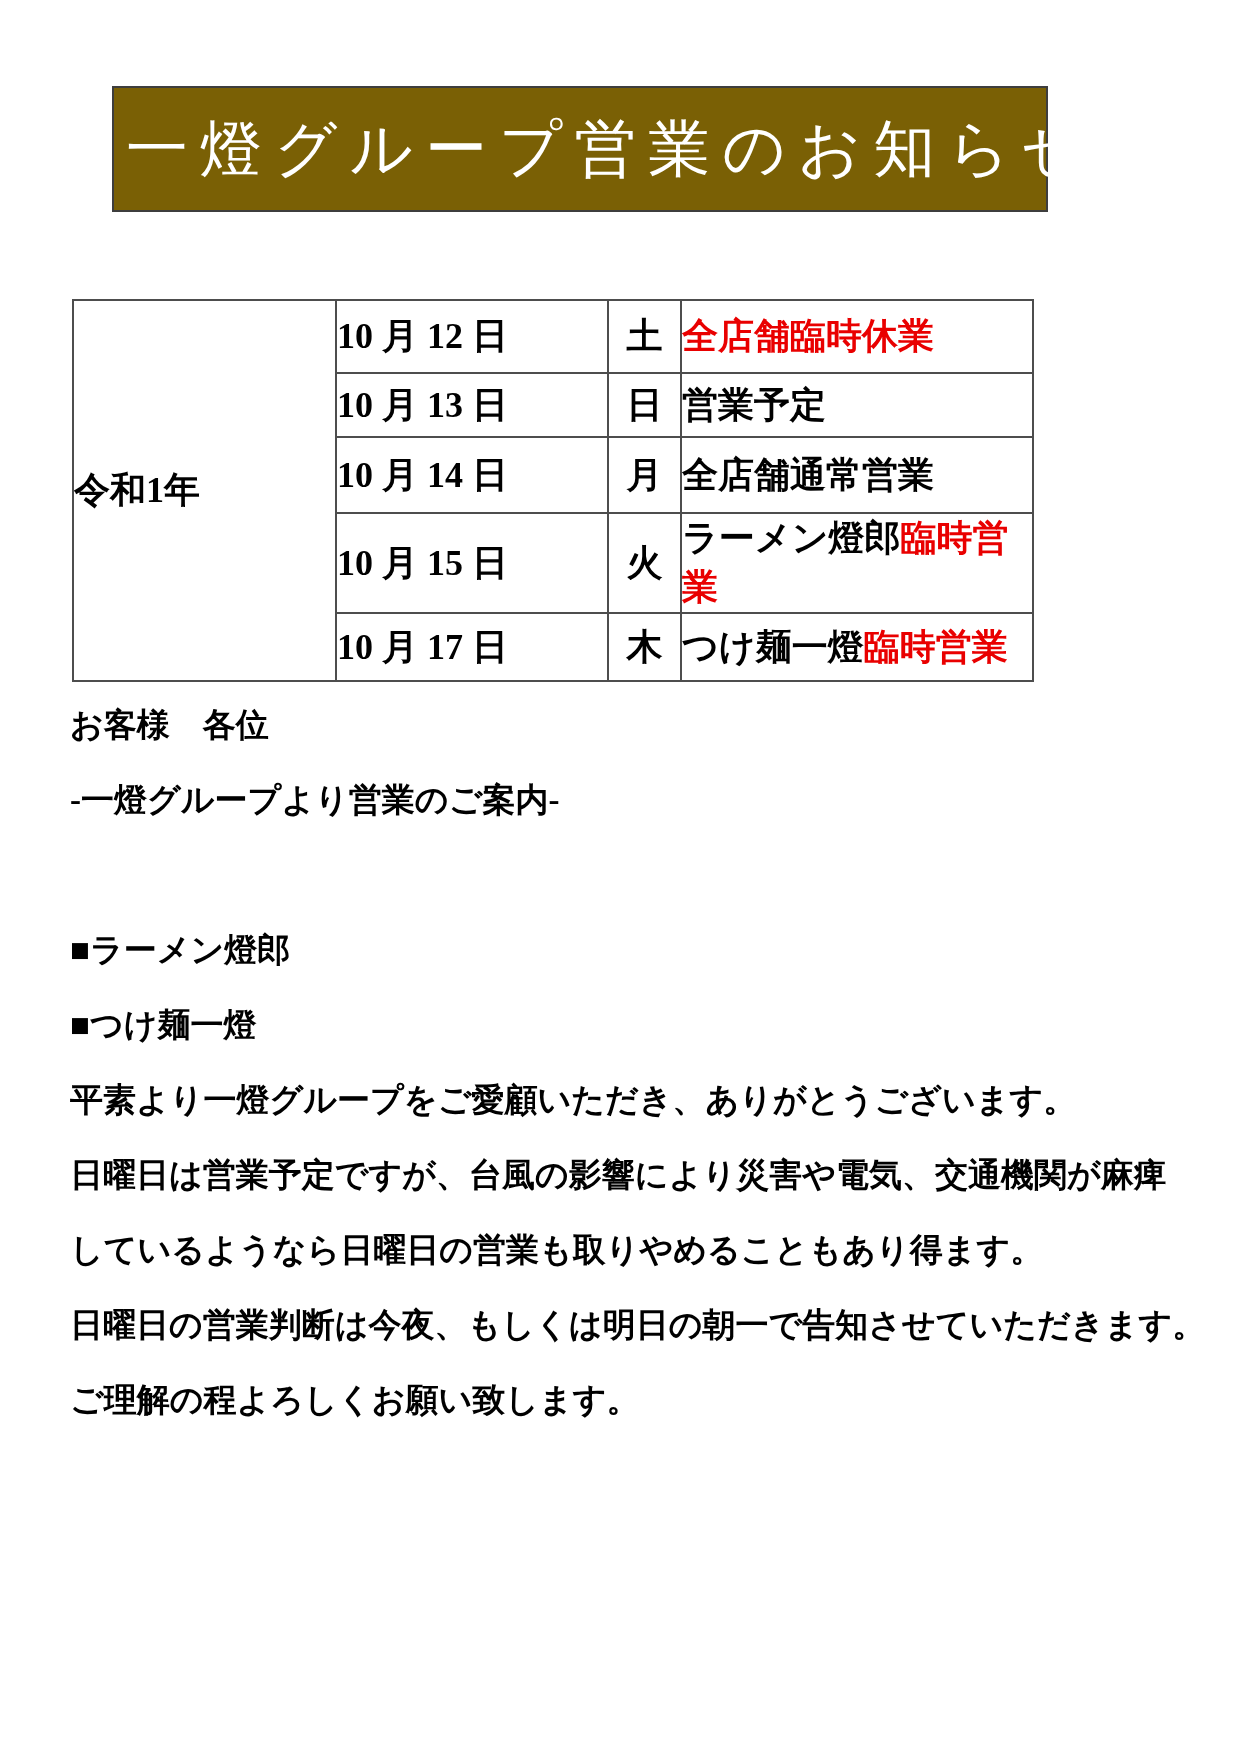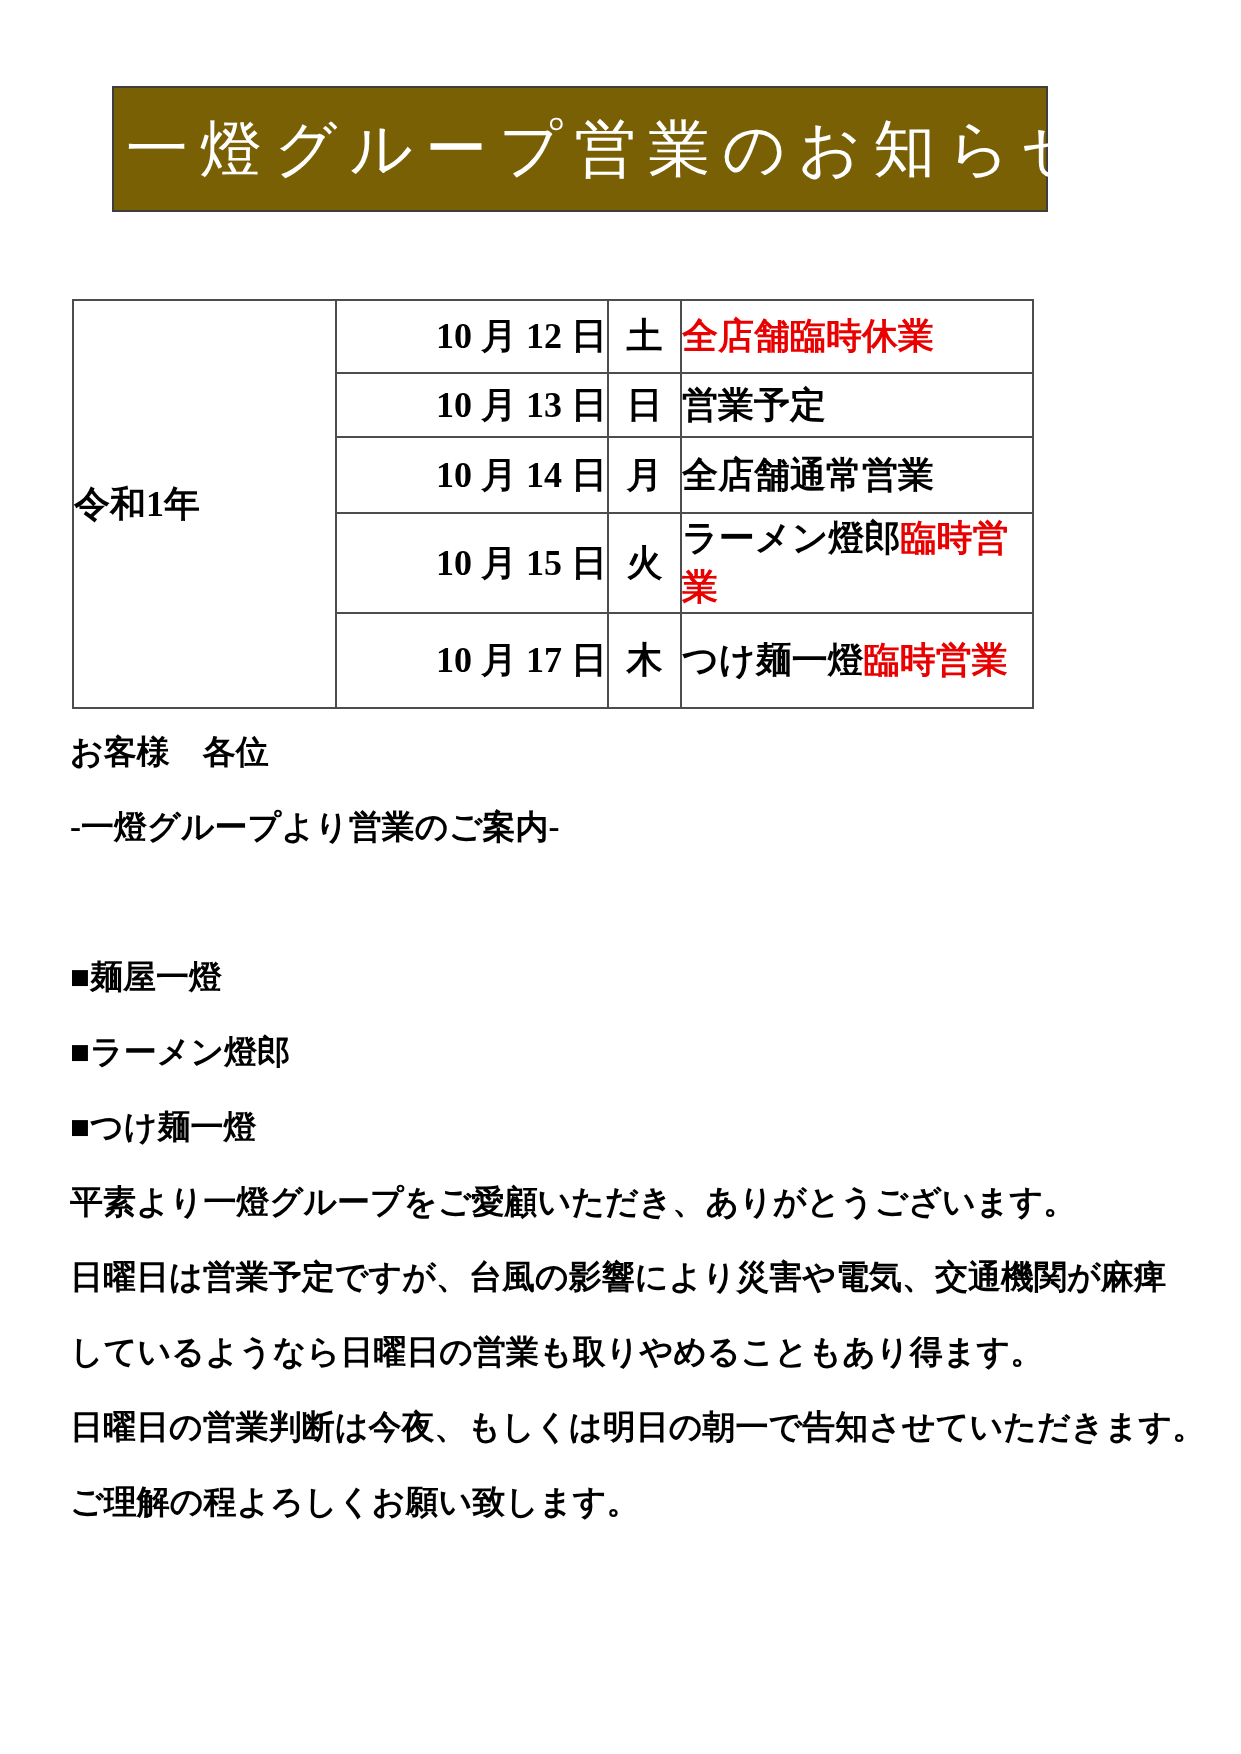--- a/index.html
+++ b/index.html
@@ -46,26 +46,26 @@
     border: 2px solid #4d4d4d;
     font-size: 36px;
     padding: 0;
     vertical-align: middle;
     overflow: hidden;
   }
   tr.row-1 { height: 73px; }
   tr.row-2 { height: 64px; }
   tr.row-3 { height: 76px; }
   tr.row-4 { height: 77px; }
-  tr.row-5 { height: 95px; border-radius: 18px; }
+  tr.row-5 { height: 68px; border-radius: 18px; }
   td.cell-year {
     vertical-align: top;
     padding: 92px 0 0 14px;
   }
-  td.cell-date { text-align: right; }
+  td.cell-date { text-align: left; }
   td.cell-day  { text-align: center; }
   td.cell-status { padding-left: 12px; }
   .red { color: #e90000; }
   
   .content {
     margin: 18px 0 0 70px;
   }
   .textline {
     margin: 0 0 25px 0;
     font-size: 33px;
@@ -122,21 +122,20 @@
         <td class="cell-day">木</td>
         <td class="cell-status"><span>つけ麺一燈</span><span class="red">臨時営業</span></td>
       </tr>
     </tbody>
   </table>
 
   <div class="content">
     <p class="textline">お客様　各位</p>
     <p class="textline subtitle">-一燈グループより営業のご案内-</p>
 
-    <p class="textline">■麺屋一燈</p>
     <p class="textline">■ラーメン燈郎</p>
     <p class="textline">■つけ麺一燈</p>
 
     <p class="textline">平素より一燈グループをご愛顧いただき、ありがとうございます。</p>
     <p class="textline">日曜日は営業予定ですが、台風の影響により災害や電気、交通機関が麻痺</p>
     <p class="textline">しているようなら日曜日の営業も取りやめることもあり得ます。</p>
     <p class="textline">日曜日の営業判断は今夜、もしくは明日の朝一で告知させていただきます。</p>
     <p class="textline">ご理解の程よろしくお願い致します。</p>
   </div>
 

